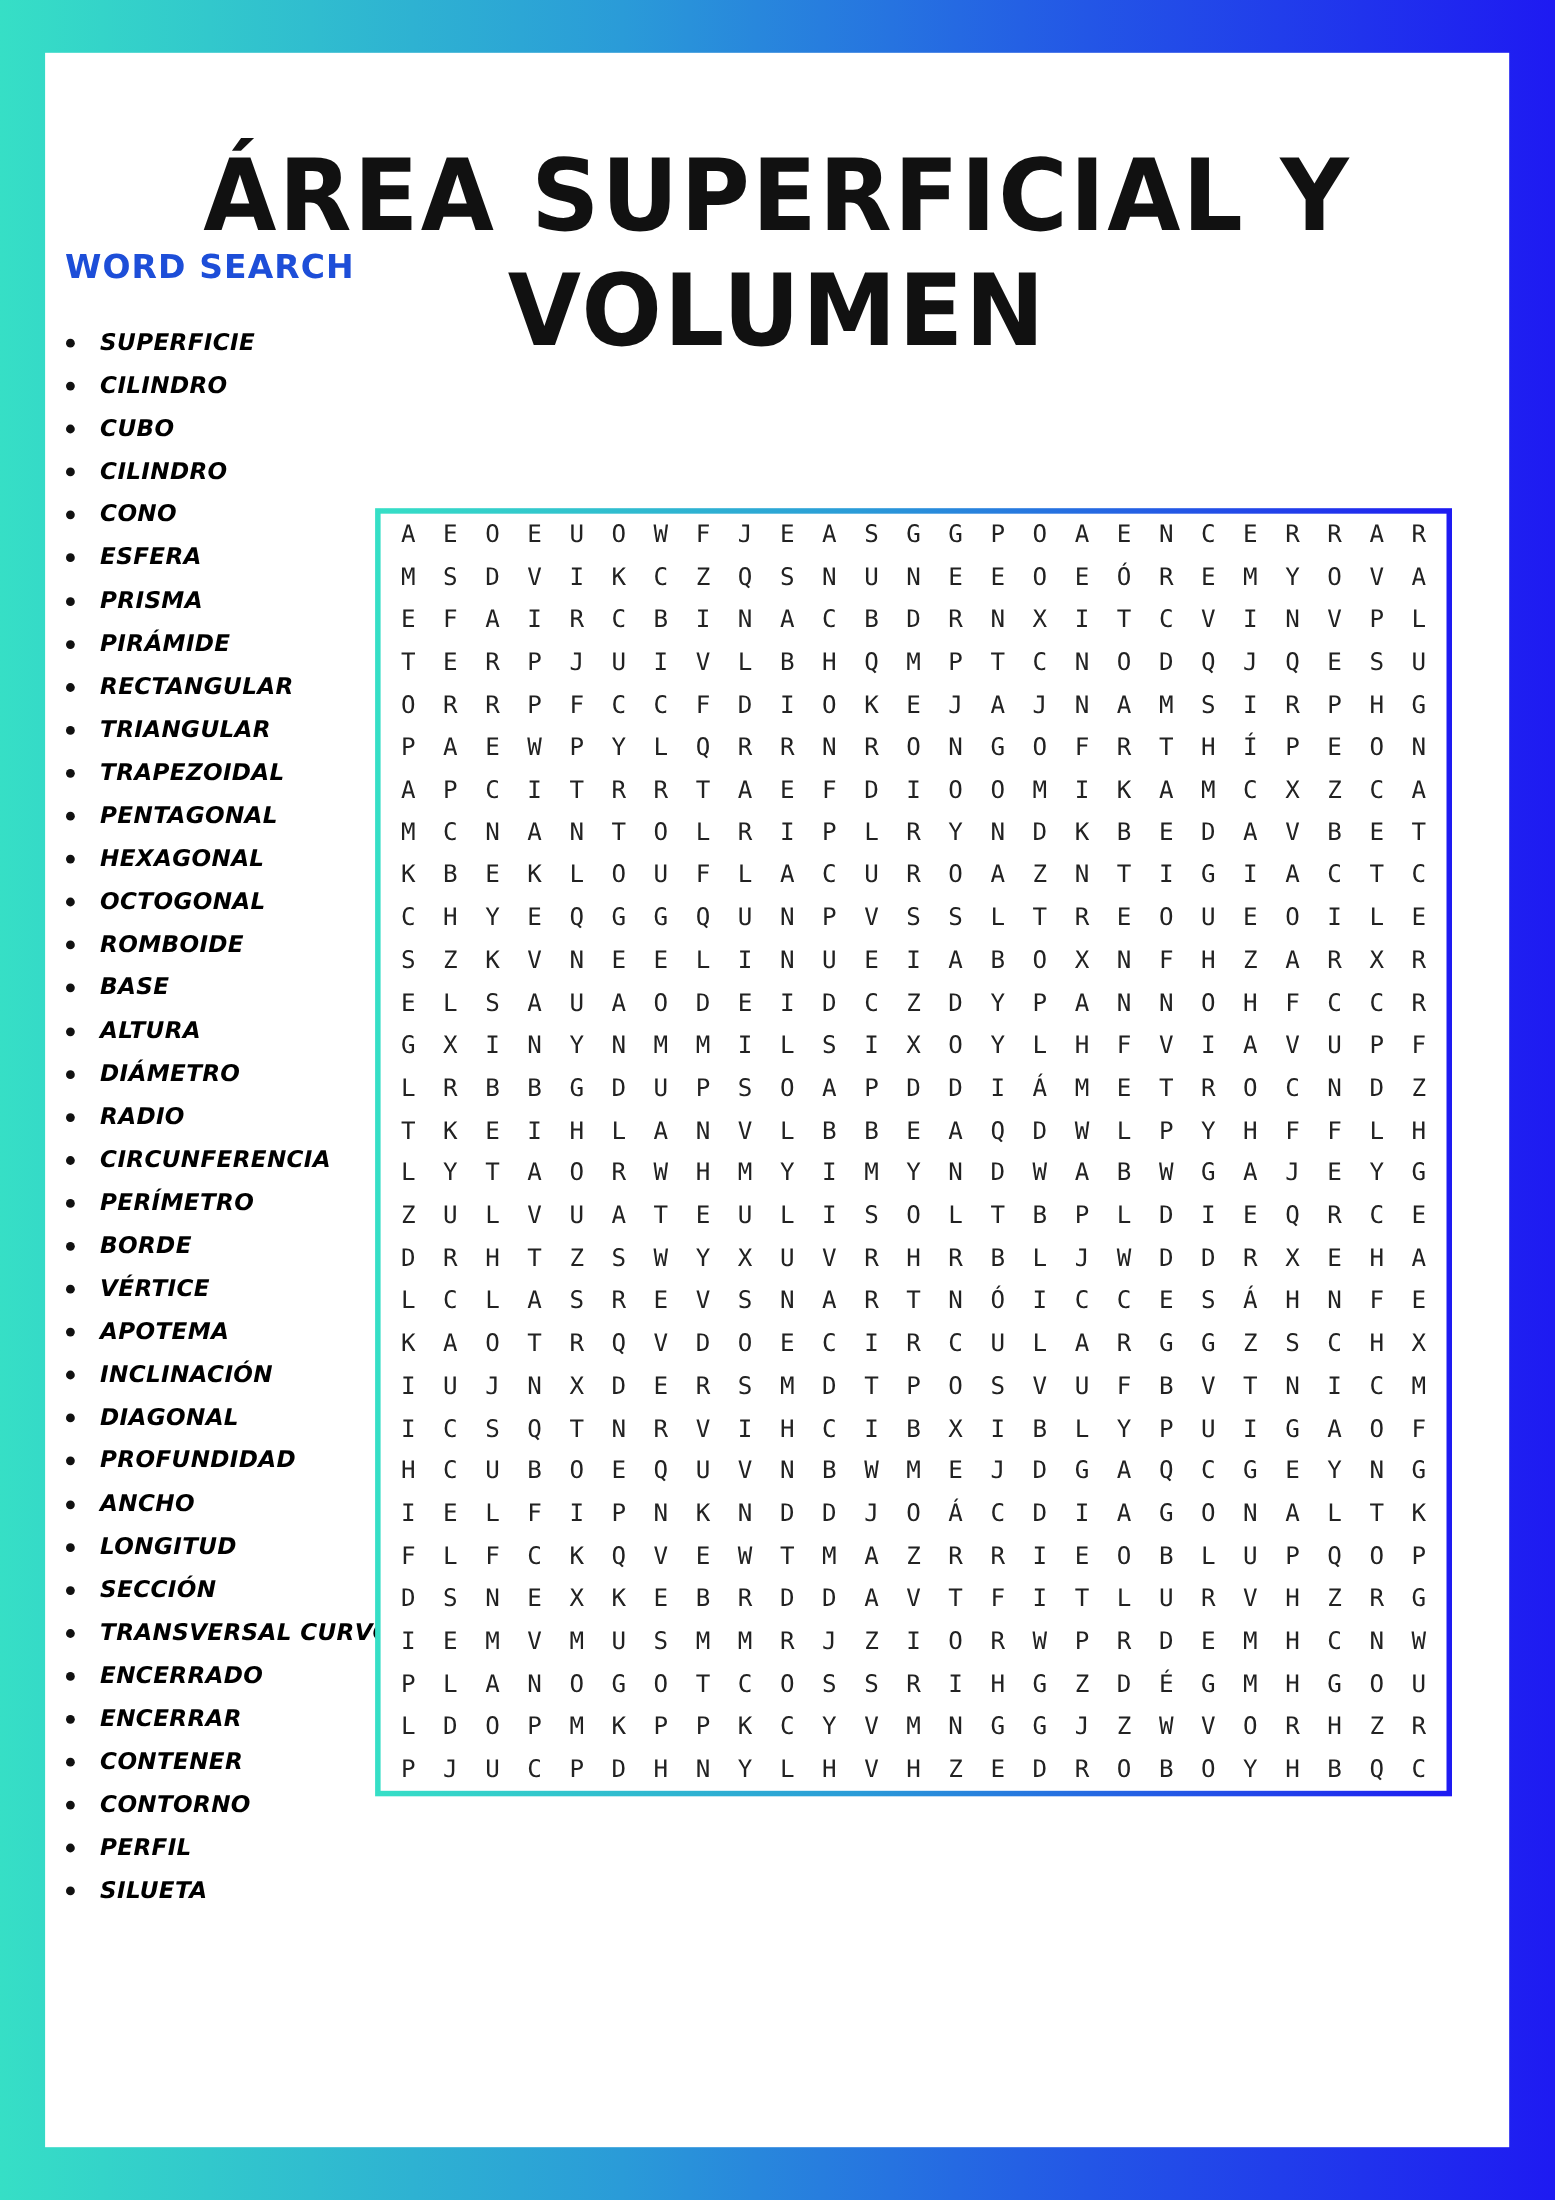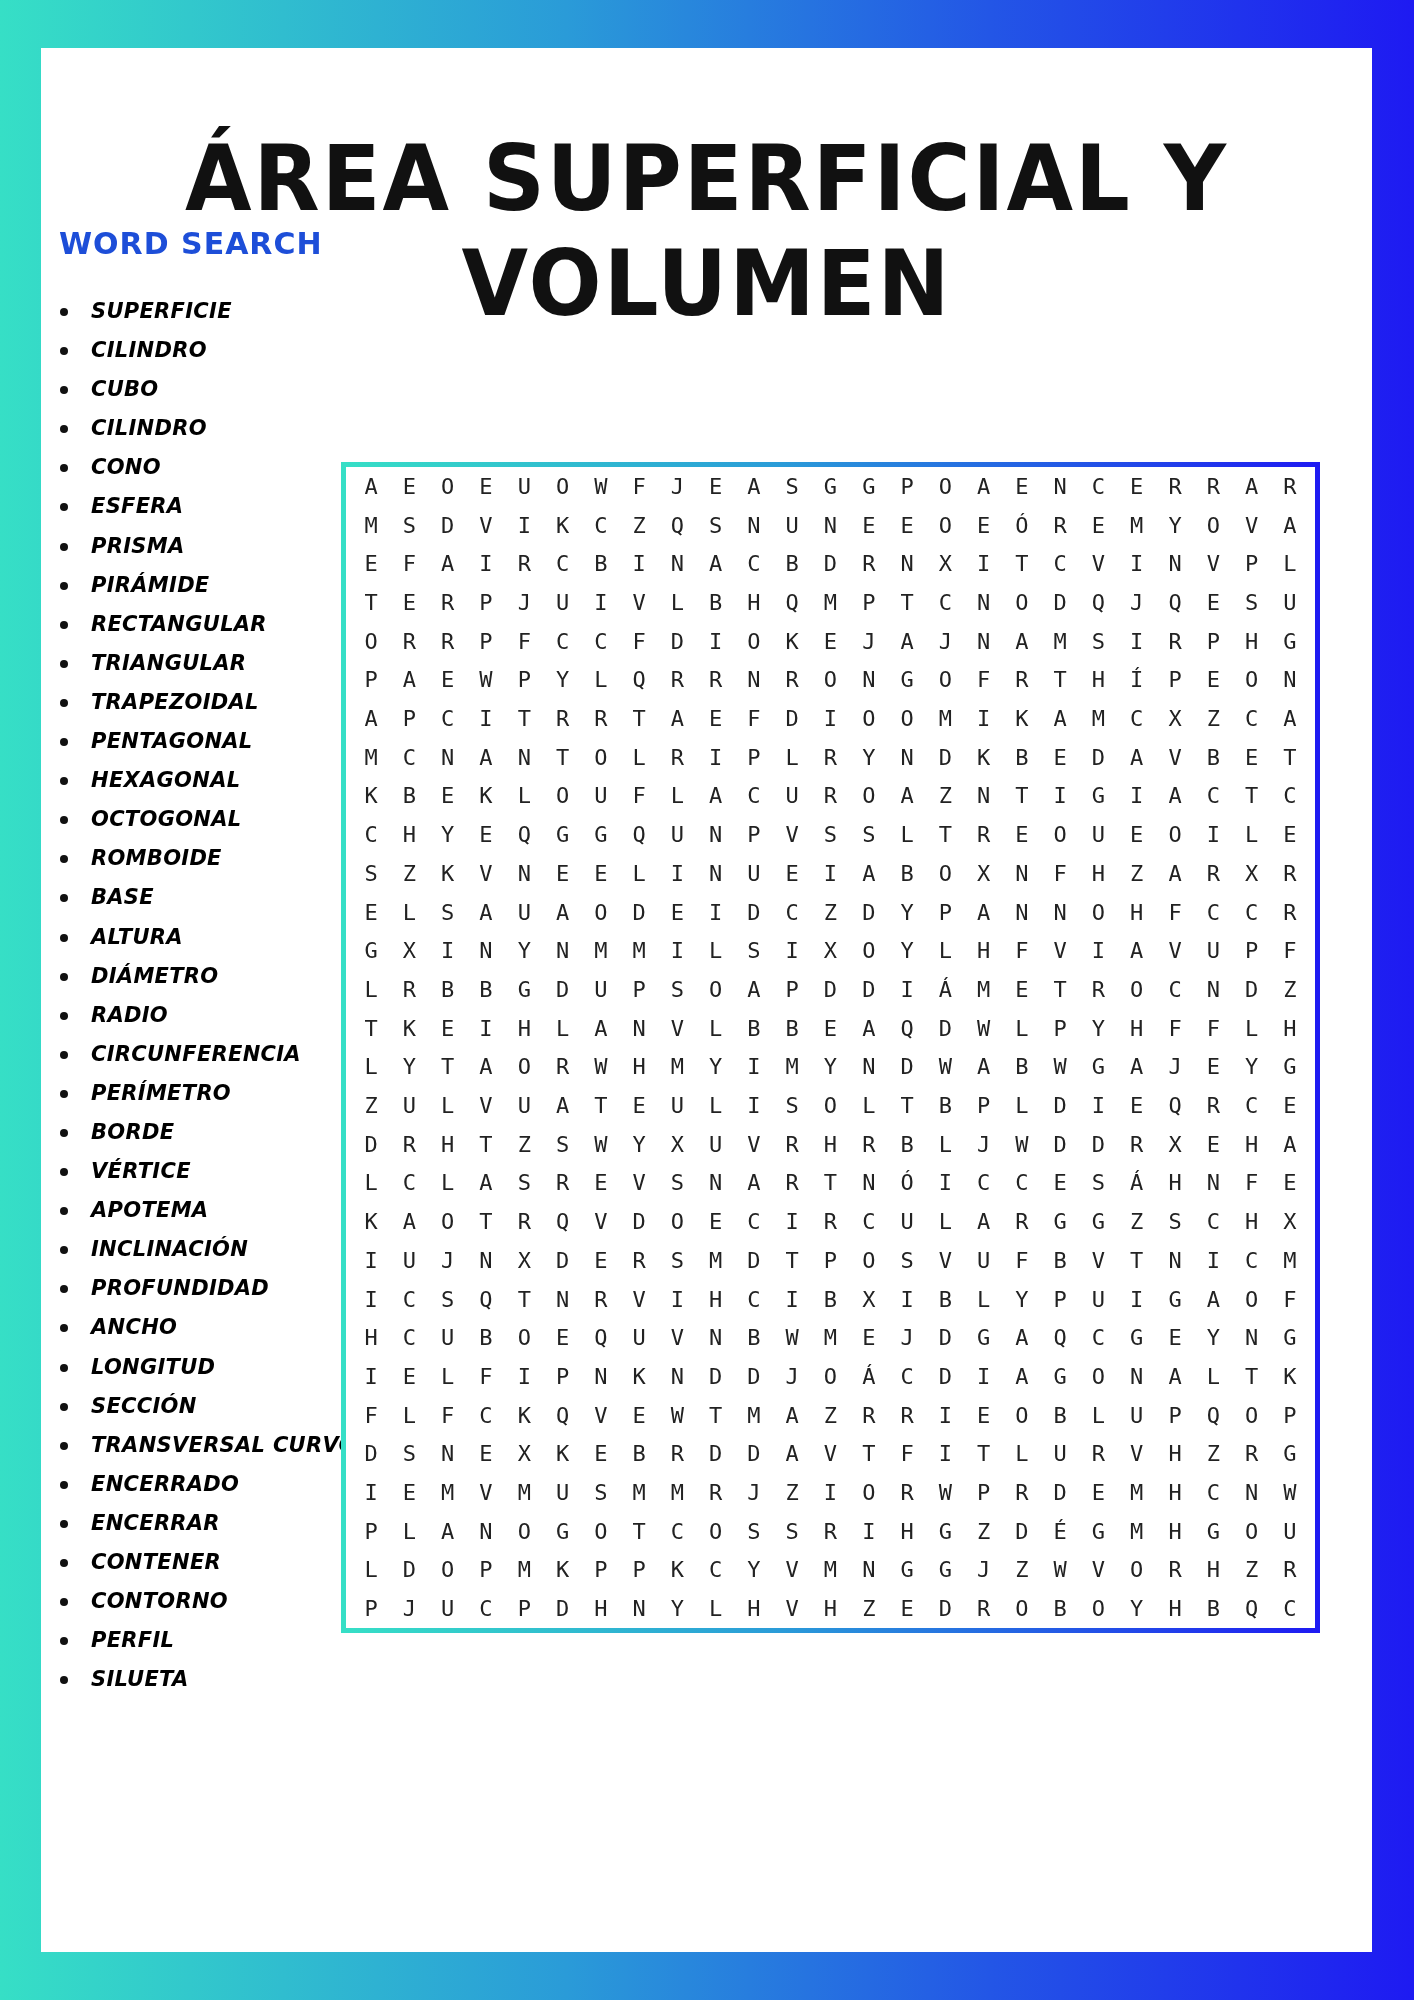--- a/index.html
+++ b/index.html
@@ -86,20 +86,21 @@
       <li><span class="bullet"></span><span>BASE</span></li>
       <li><span class="bullet"></span><span>ALTURA</span></li>
       <li><span class="bullet"></span><span>DIÁMETRO</span></li>
       <li><span class="bullet"></span><span>RADIO</span></li>
       <li><span class="bullet"></span><span>CIRCUNFERENCIA</span></li>
       <li><span class="bullet"></span><span>PERÍMETRO</span></li>
       <li><span class="bullet"></span><span>BORDE</span></li>
       <li><span class="bullet"></span><span>VÉRTICE</span></li>
       <li><span class="bullet"></span><span>APOTEMA</span></li>
       <li><span class="bullet"></span><span>INCLINACIÓN</span></li>
+      <li><span class="bullet"></span><span>DIAGONAL</span></li>
       <li><span class="bullet"></span><span>PROFUNDIDAD</span></li>
       <li><span class="bullet"></span><span>ANCHO</span></li>
       <li><span class="bullet"></span><span>LONGITUD</span></li>
       <li><span class="bullet"></span><span>SECCIÓN</span></li>
       <li><span class="bullet"></span><span>TRANSVERSAL CURVO</span></li>
       <li><span class="bullet"></span><span>ENCERRADO</span></li>
       <li><span class="bullet"></span><span>ENCERRAR</span></li>
       <li><span class="bullet"></span><span>CONTENER</span></li>
       <li><span class="bullet"></span><span>CONTORNO</span></li>
       <li><span class="bullet"></span><span>PERFIL</span></li>

